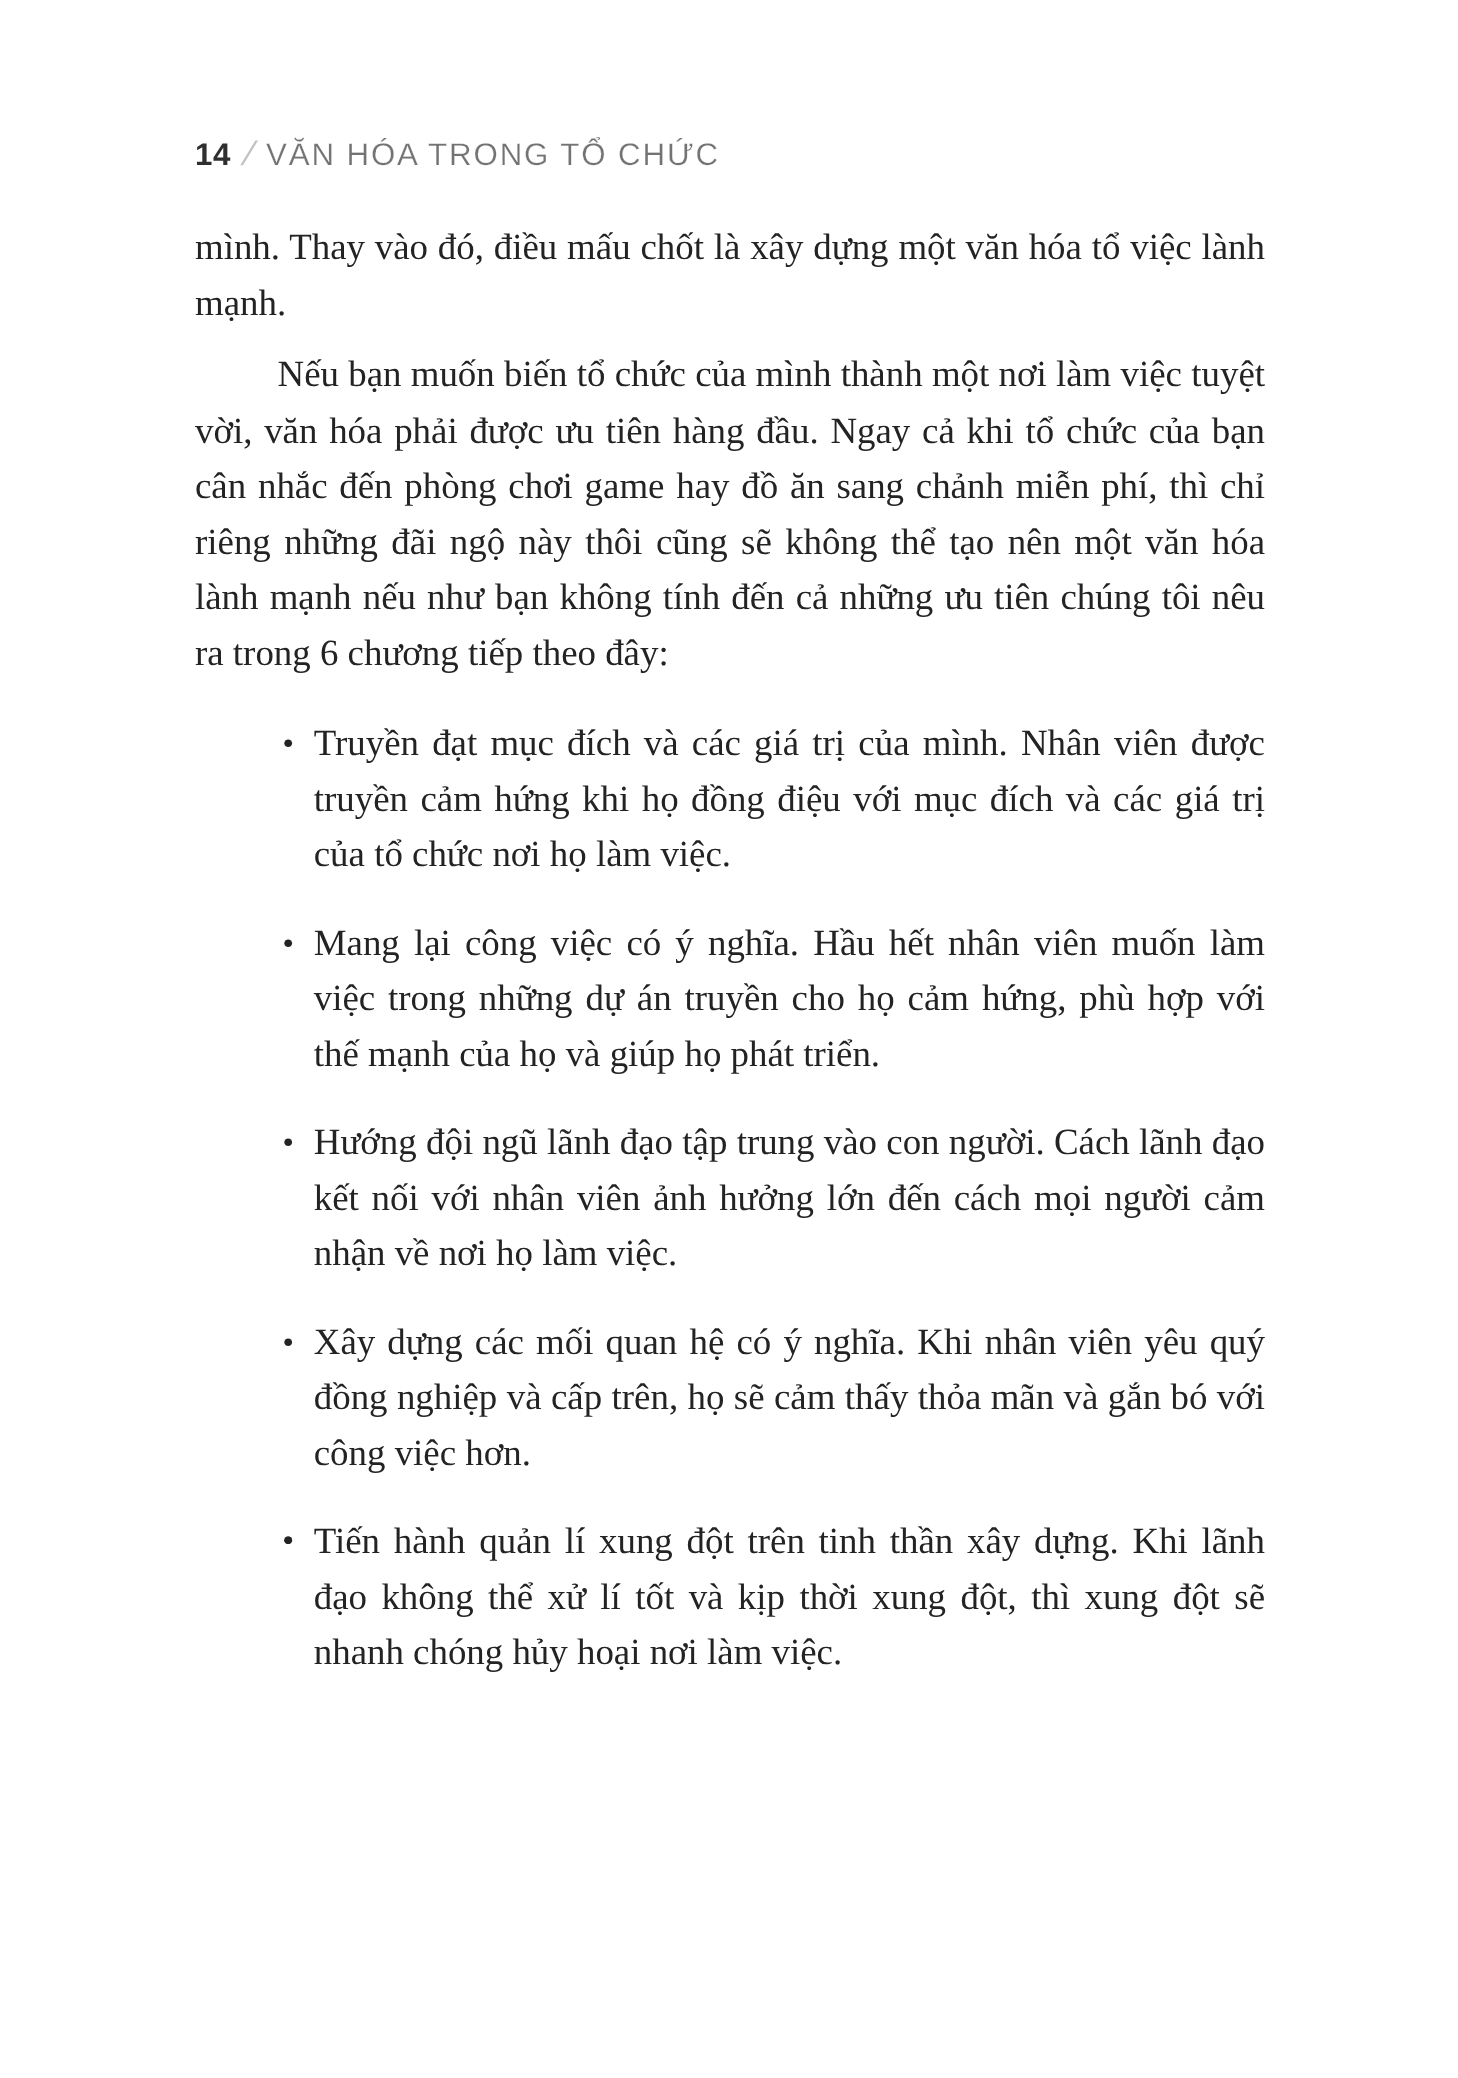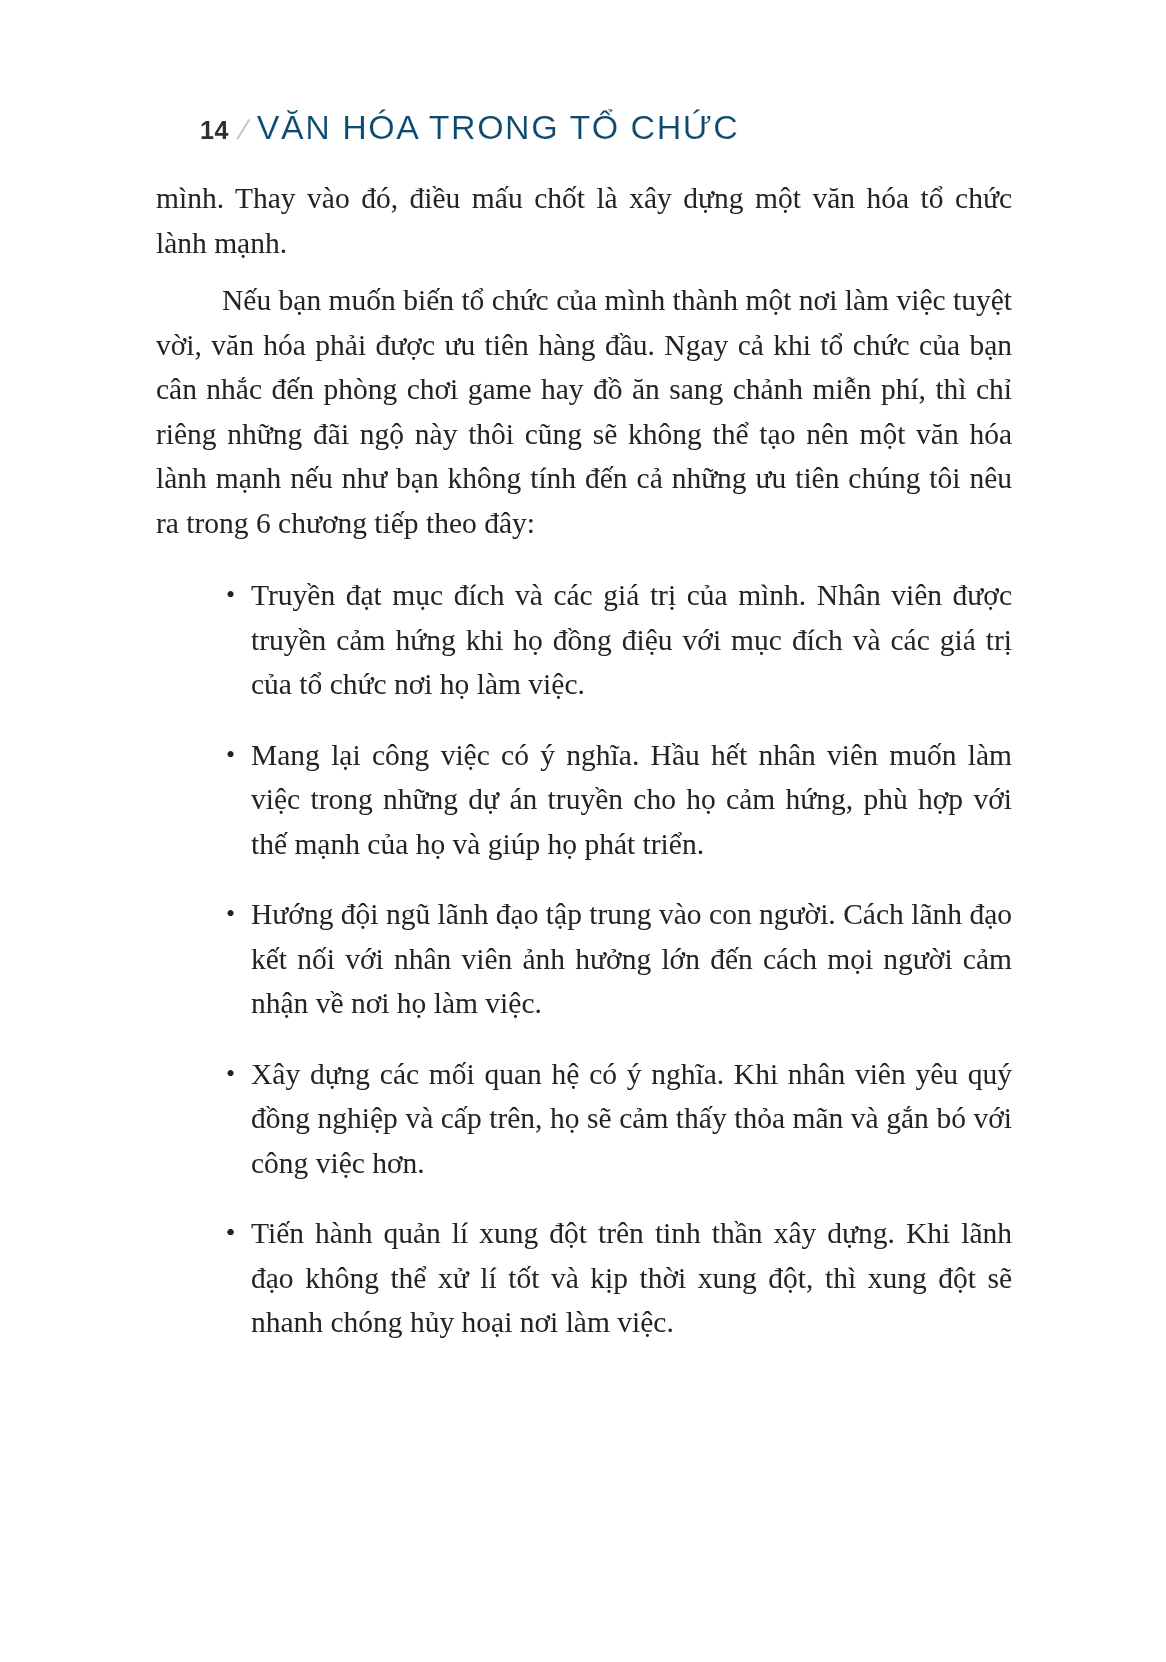--- a/index.html
+++ b/index.html
@@ -19,38 +19,37 @@
     position: absolute;
     left: 156px;
     top: 108px;
     font-family: "Liberation Sans", sans-serif;
     font-size: 25px;
     letter-spacing: 0.5px;
     white-space: nowrap;
     display: flex;
     align-items: baseline;
     gap: 10px;
-    margin-left: 44px;
   }
   .page-num {
     color: #2f2f2f;
     font-weight: 700;
   }
   .head-sep {
     color: #c2c2c2;
     font-weight: 300;
     font-style: italic;
     transform: skewX(-8deg);
     font-size: 27px;
   }
   .head-title {
-    color: #0c4a6e;
+    color: #737373;
     font-weight: 400;
     letter-spacing: 1.5px;
-    font-size: 34px;
+    font-size: 25px;
     -webkit-text-stroke: 0.2px #ffffff;
   }
   
   .body-text {
     position: absolute;
     left: 156px;
     top: 176px;
     width: 856px;
     font-family: "Liberation Serif", "DejaVu Serif", serif;
     font-size: 29.5px;
@@ -88,21 +87,21 @@
 <div class="page">
 
   <div class="running-head">
     <span class="page-num">14</span>
     <span class="head-sep">/</span>
     <span class="head-title">VĂN HÓA TRONG TỔ CHỨC</span>
   </div>
 
   <div class="body-text">
 
-    <p>mình. Thay vào đó, điều mấu chốt là xây dựng một văn hóa tổ chức lành mạnh.</p>
+    <p>mình. Thay vào đó, điều mấu chốt là xây dựng một văn hóa tổ việc lành mạnh.</p>
 
     <p class="indented">Nếu bạn muốn biến tổ chức của mình thành một nơi làm việc tuyệt vời, văn hóa phải được ưu tiên hàng đầu. Ngay cả khi tổ chức của bạn cân nhắc đến phòng chơi game hay đồ ăn sang chảnh miễn phí, thì chỉ riêng những đãi ngộ này thôi cũng sẽ không thể tạo nên một văn hóa lành mạnh nếu như bạn không tính đến cả những ưu tiên chúng tôi nêu ra trong 6 chương tiếp theo đây:</p>
 
     <ul class="bullets">
       <li>
         <span class="dot">•</span>
         <span>Truyền đạt mục đích và các giá trị của mình. Nhân viên được truyền cảm hứng khi họ đồng điệu với mục đích và các giá trị của tổ chức nơi họ làm việc.</span>
       </li>
       <li>
         <span class="dot">•</span>

